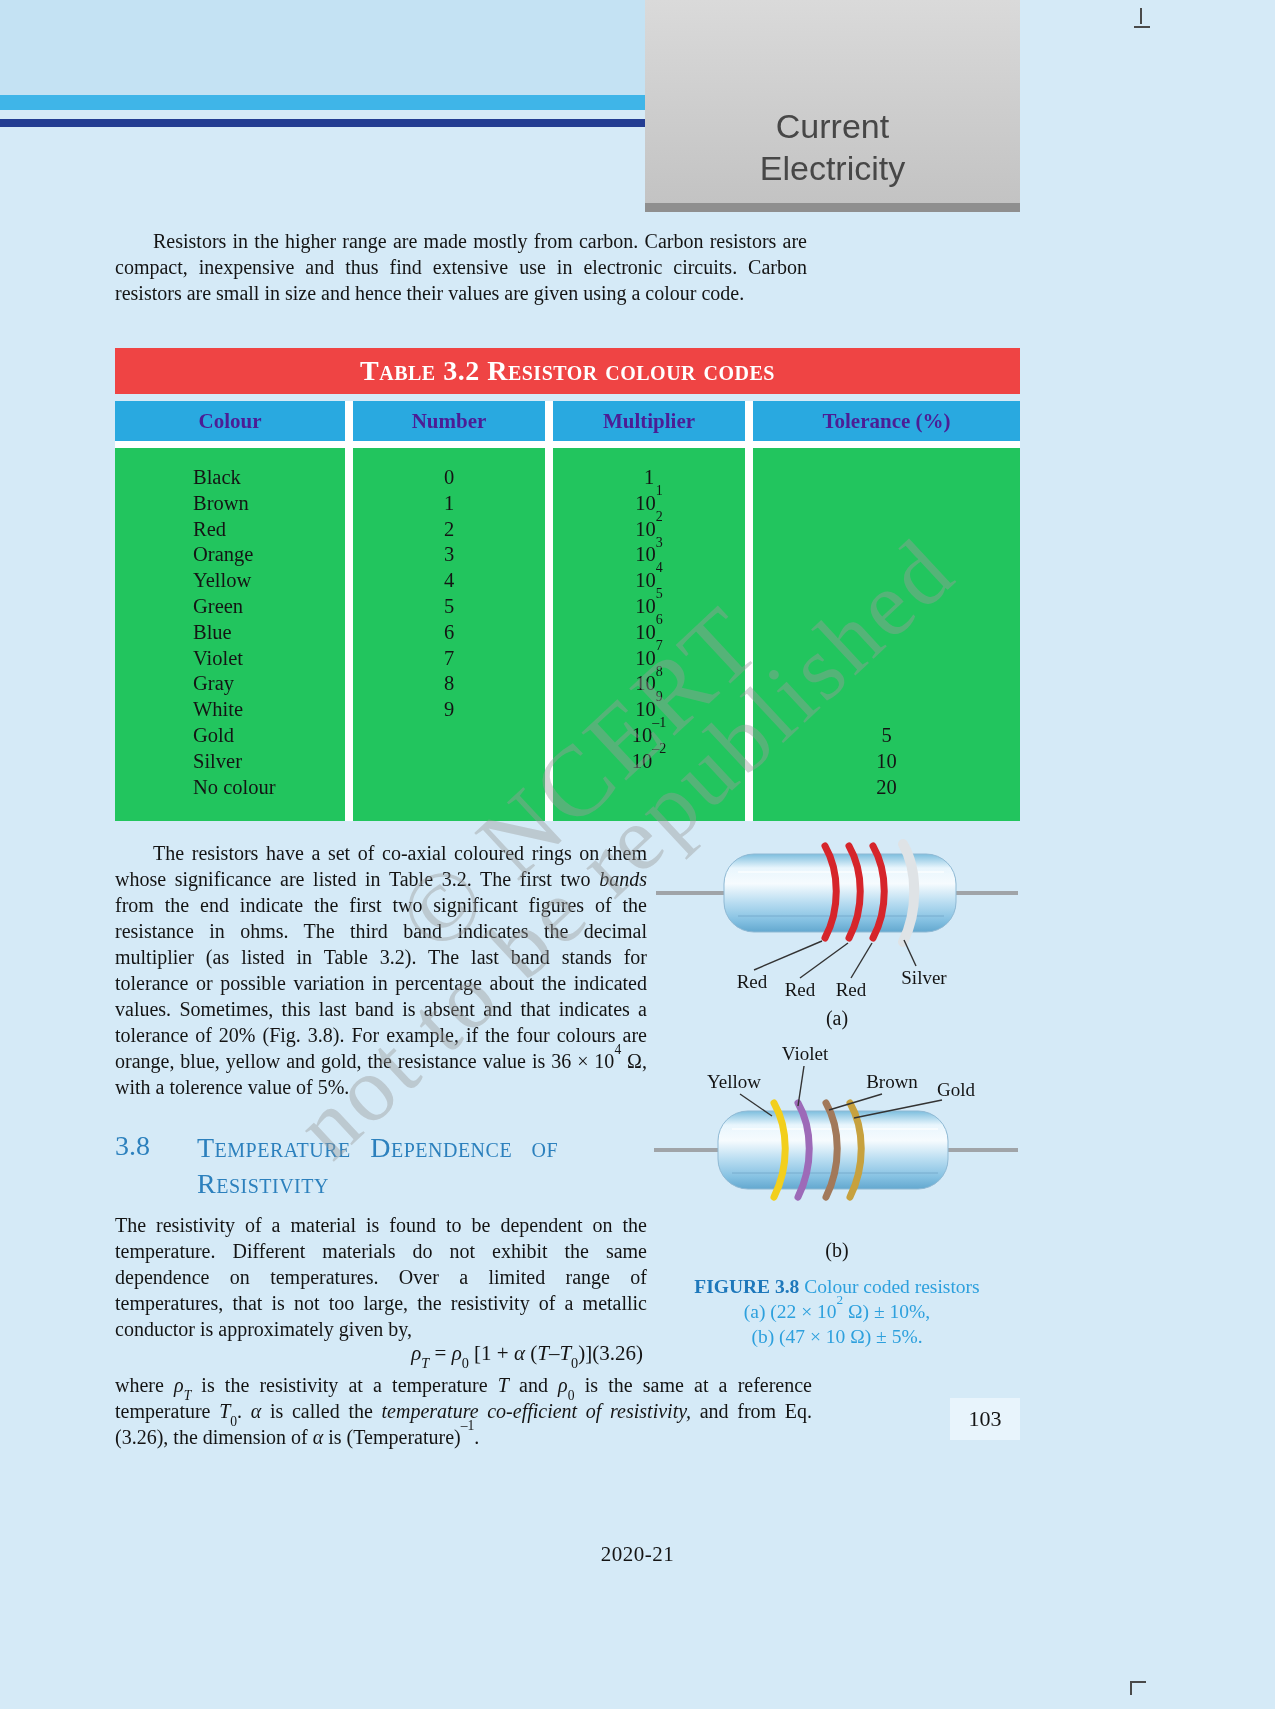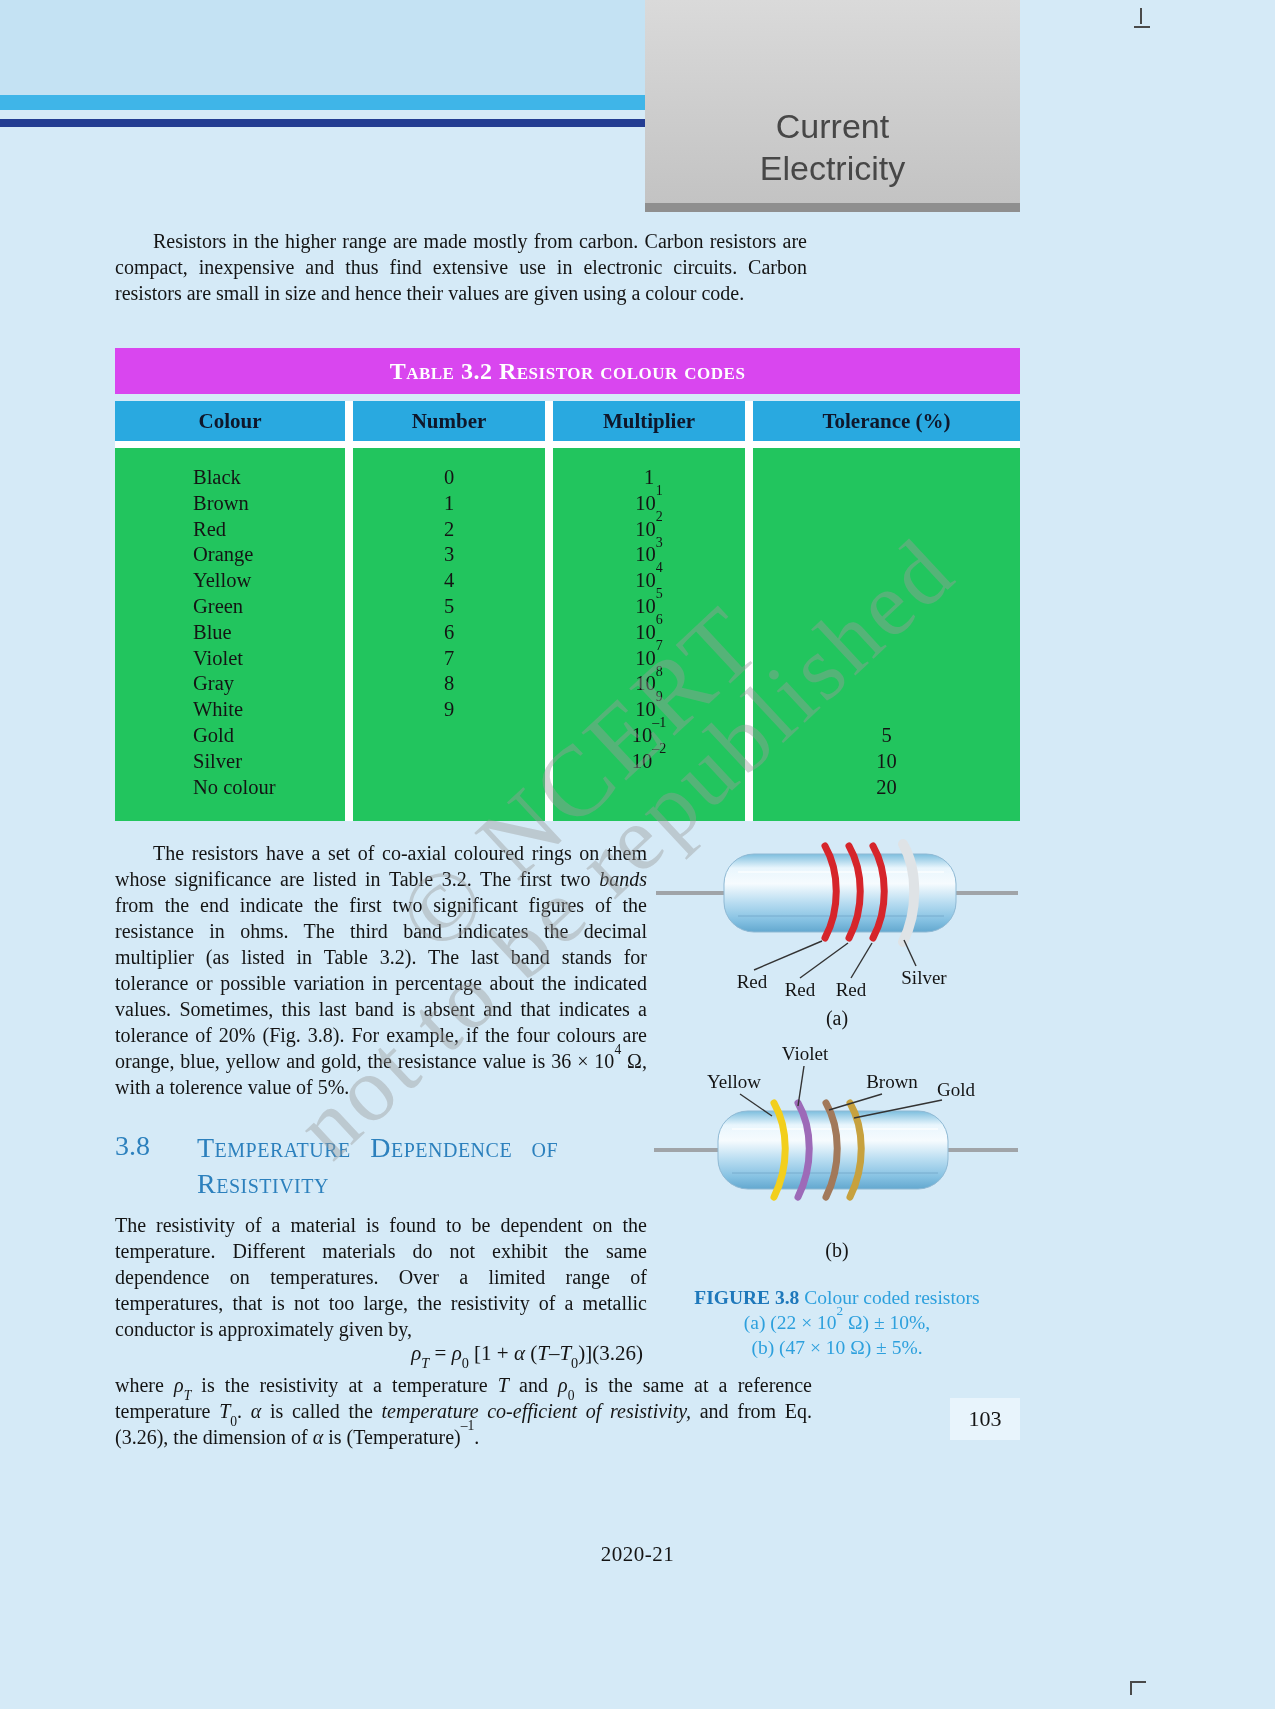--- a/index.html
+++ b/index.html
@@ -26,31 +26,31 @@
   .para { position:absolute; text-align:justify; font-size:20px; line-height:26px; }
   #intro-para { left:115px; top:228px; width:692px; text-indent:38px; }
   #body-para { left:115px; top:840px; width:532px; text-indent:38px; }
   #section-para { left:115px; top:1212px; width:532px; }
   #closing-para { left:115px; top:1372px; width:697px; }
   sup { font-size:0.68em; line-height:0; position:relative; top:-0.5em; }
   sub { font-size:0.68em; line-height:0; position:relative; bottom:-0.22em; }
   
   .table-wrap { position:absolute; left:115px; top:348px; width:905px; }
   .table-title {
-    height:46px; background:#d946ef; color:#ffffff;
-    font-variant:small-caps; font-weight:bold; font-size:24px; letter-spacing:0.5px;
+    height:46px; background:#ef4444; color:#ffffff;
+    font-variant:small-caps; font-weight:bold; font-size:28px; letter-spacing:0.5px;
     display:flex; align-items:center; justify-content:center;
   }
   .table-grid {
     margin-top:7px; display:grid;
     grid-template-columns:230px 192px 192px 1fr; gap:7px 8px;
     background:#ffffff;
   }
   .th {
-    background:#29a9e0; height:40px; color:#0f172a;
+    background:#29a9e0; height:40px; color:#4c1d95;
     display:flex; align-items:center; justify-content:center;
     font-weight:bold; font-size:21px;
   }
   .tcol { background:#22c55e; padding:18px 0 20px 0; }
   .cell-line { height:25.8px; font-size:20.5px; text-align:center; }
   .tcol-colour .cell-line { text-align:left; padding-left:78px; }
   .cell-line sup { font-size:14px; top:-7px; }
   
   .section-heading {
     position:absolute; left:115px; top:1130px; width:540px;
@@ -61,21 +61,21 @@
     flex:1; font-variant:small-caps; font-size:28px; line-height:36px;
     word-spacing:12px; letter-spacing:0.5px;
   }
   
   .equation { position:absolute; left:115px; top:1340px; width:528px; display:flex; justify-content:flex-end; font-size:21px; line-height:26px; }
   .eq-left { padding-left:24px; }
   
   .figures { position:absolute; left:652px; top:838px; width:370px; }
   .fig-tag { text-align:center; font-size:20px; line-height:24px; margin-top:2px; }
   svg text { font-family:"Liberation Serif", serif; font-size:19px; fill:#141414; }
-  .fig-caption { margin-top:23px; text-align:center; color:#2da0dd; font-size:19.5px; line-height:25px; }
+  .fig-caption { margin-top:12px; text-align:center; color:#2da0dd; font-size:19.5px; line-height:25px; }
   .fig-caption b { color:#1e78bb; }
   
   .wm {
     position:absolute; z-index:40; pointer-events:none;
     color:#9c9c9c; opacity:0.42; white-space:nowrap;
     font-size:100px; letter-spacing:4px; text-align:center;
   }
   #wm1 { left:355px; top:725px; width:440px; transform:rotate(-43deg); }
   #wm2 { left:160px; top:795px; width:930px; transform:rotate(-43deg); font-size:92px; }
   

